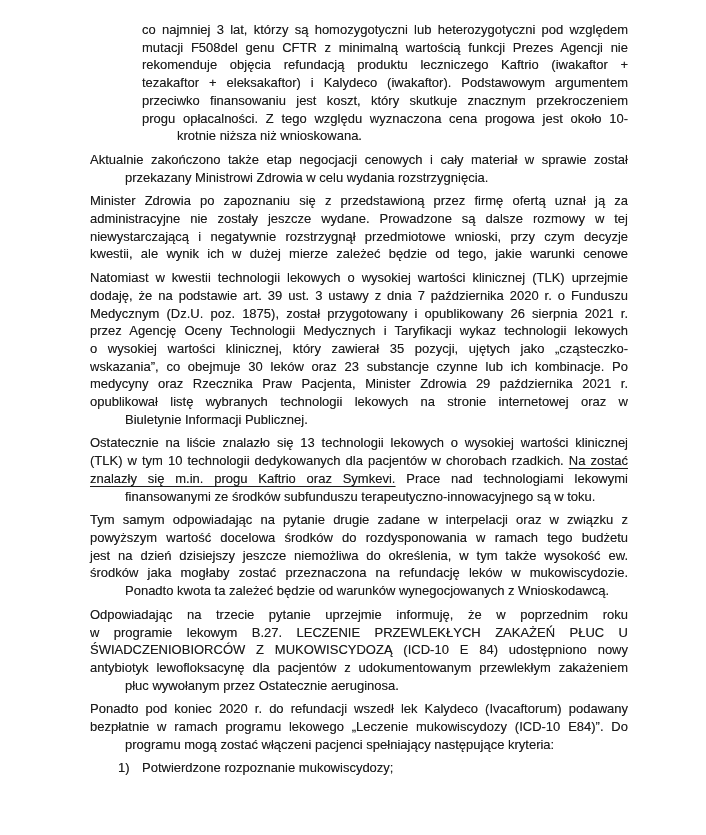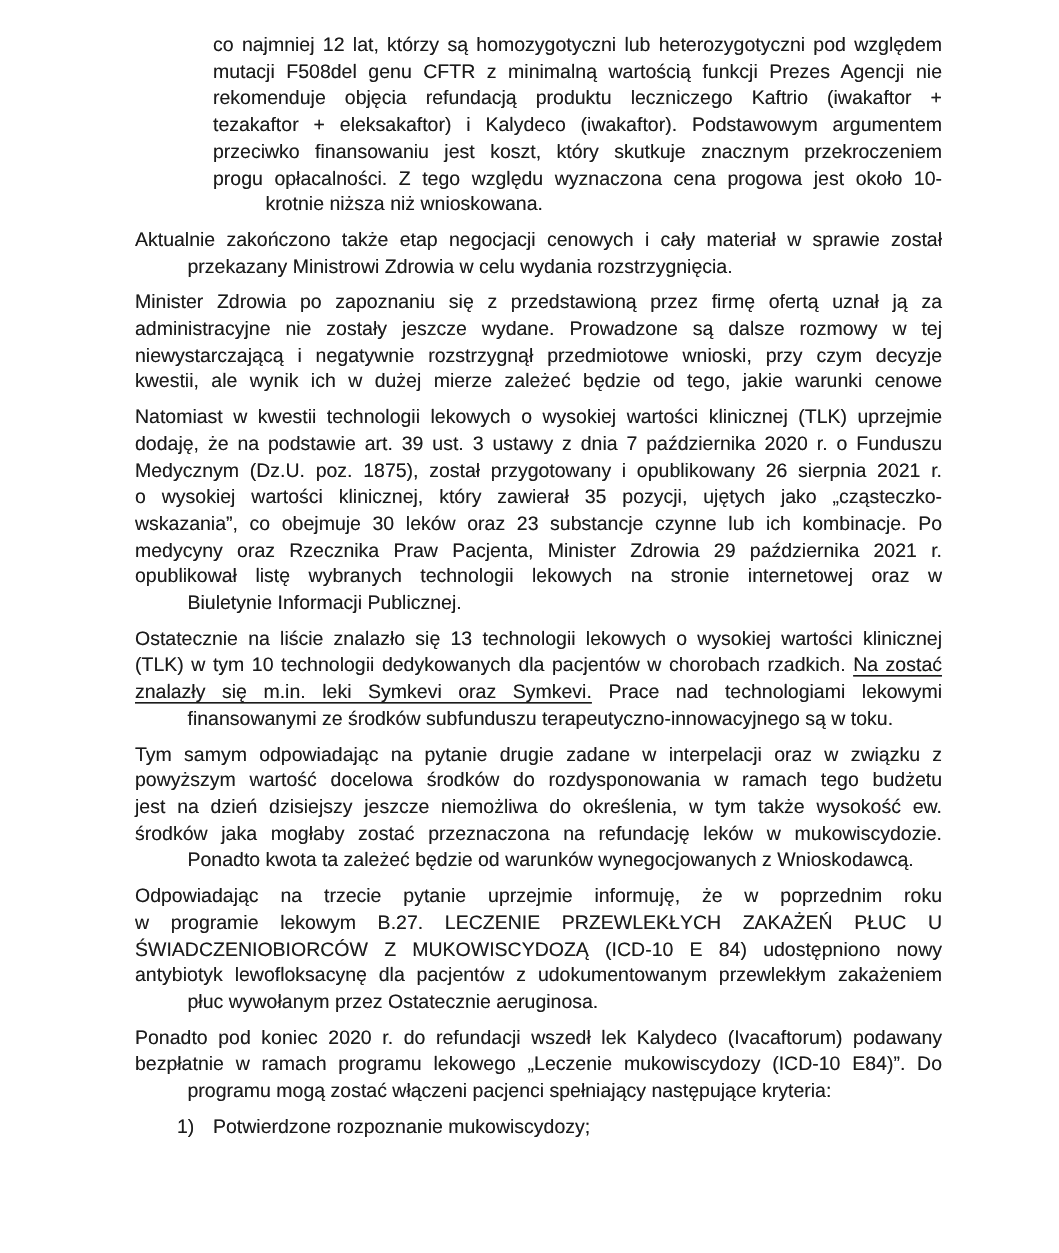--- a/index.html
+++ b/index.html
@@ -40,21 +40,21 @@
     margin-bottom: 6px;
   }
   .list-marker { display: inline-block; width: 24px; }
 </style>
 </head>
 <body>
 
 <div class="page" style="background: rgb(255, 255, 255); color: rgb(27, 27, 27);">
   <div class="doc-body">
       <div class="para indent">
-        <div class="line">co najmniej 12 lat, którzy są homozygotyczni lub heterozygotyczni pod względem</div>
+        <div class="line">co najmniej 3 lat, którzy są homozygotyczni lub heterozygotyczni pod względem</div>
         <div class="line">mutacji F508del genu CFTR z minimalną wartością funkcji Prezes Agencji nie</div>
         <div class="line">rekomenduje objęcia refundacją produktu leczniczego Kaftrio (iwakaftor +</div>
         <div class="line">tezakaftor + eleksakaftor) i Kalydeco (iwakaftor). Podstawowym argumentem</div>
         <div class="line">przeciwko finansowaniu jest koszt, który skutkuje znacznym przekroczeniem</div>
         <div class="line">progu opłacalności. Z tego względu wyznaczona cena progowa jest około 10-</div>
         <div class="line last">krotnie niższa niż wnioskowana.</div>
       </div>
       <div class="para">
         <div class="line">Aktualnie zakończono także etap negocjacji cenowych i cały materiał w sprawie został</div>
         <div class="line last">przekazany Ministrowi Zdrowia w celu wydania rozstrzygnięcia.</div>
@@ -62,30 +62,31 @@
       <div class="para">
         <div class="line">Minister Zdrowia po zapoznaniu się z przedstawioną przez firmę ofertą uznał ją za</div>
         <div class="line">administracyjne nie zostały jeszcze wydane. Prowadzone są dalsze rozmowy w tej</div>
         <div class="line">niewystarczającą i negatywnie rozstrzygnął przedmiotowe wnioski, przy czym decyzje</div>
         <div class="line">kwestii, ale wynik ich w dużej mierze zależeć będzie od tego, jakie warunki cenowe</div>
       </div>
       <div class="para">
         <div class="line">Natomiast w kwestii technologii lekowych o wysokiej wartości klinicznej (TLK) uprzejmie</div>
         <div class="line">dodaję, że na podstawie art. 39 ust. 3 ustawy z dnia 7 października 2020 r. o Funduszu</div>
         <div class="line">Medycznym (Dz.U. poz. 1875), został przygotowany i opublikowany 26 sierpnia 2021 r.</div>
+        <div class="line">przez Agencję Oceny Technologii Medycznych i Taryfikacji wykaz technologii lekowych</div>
         <div class="line">o wysokiej wartości klinicznej, który zawierał 35 pozycji, ujętych jako „cząsteczko-</div>
         <div class="line">wskazania”, co obejmuje 30 leków oraz 23 substancje czynne lub ich kombinacje. Po</div>
         <div class="line">medycyny oraz Rzecznika Praw Pacjenta, Minister Zdrowia 29 października 2021 r.</div>
         <div class="line">opublikował listę wybranych technologii lekowych na stronie internetowej oraz w</div>
         <div class="line last">Biuletynie Informacji Publicznej.</div>
       </div>
       <div class="para">
         <div class="line">Ostatecznie na liście znalazło się 13 technologii lekowych o wysokiej wartości klinicznej</div>
         <div class="line"><span>(TLK) w tym 10 technologii dedykowanych dla pacjentów w chorobach rzadkich. </span><span class="u">Na zostać</span></div>
-        <div class="line"><span class="u">znalazły się m.in. leki Symkevi oraz Symkevi.</span><span> Prace nad technologiami lekowymi</span></div>
+        <div class="line"><span class="u">znalazły się m.in. progu Kaftrio oraz Symkevi.</span><span> Prace nad technologiami lekowymi</span></div>
         <div class="line last">finansowanymi ze środków subfunduszu terapeutyczno-innowacyjnego są w toku.</div>
       </div>
       <div class="para">
         <div class="line">Tym samym odpowiadając na pytanie drugie zadane w interpelacji oraz w związku z</div>
         <div class="line">powyższym wartość docelowa środków do rozdysponowania w ramach tego budżetu</div>
         <div class="line">jest na dzień dzisiejszy jeszcze niemożliwa do określenia, w tym także wysokość ew.</div>
         <div class="line">środków jaka mogłaby zostać przeznaczona na refundację leków w mukowiscydozie.</div>
         <div class="line last">Ponadto kwota ta zależeć będzie od warunków wynegocjowanych z Wnioskodawcą.</div>
       </div>
       <div class="para">

